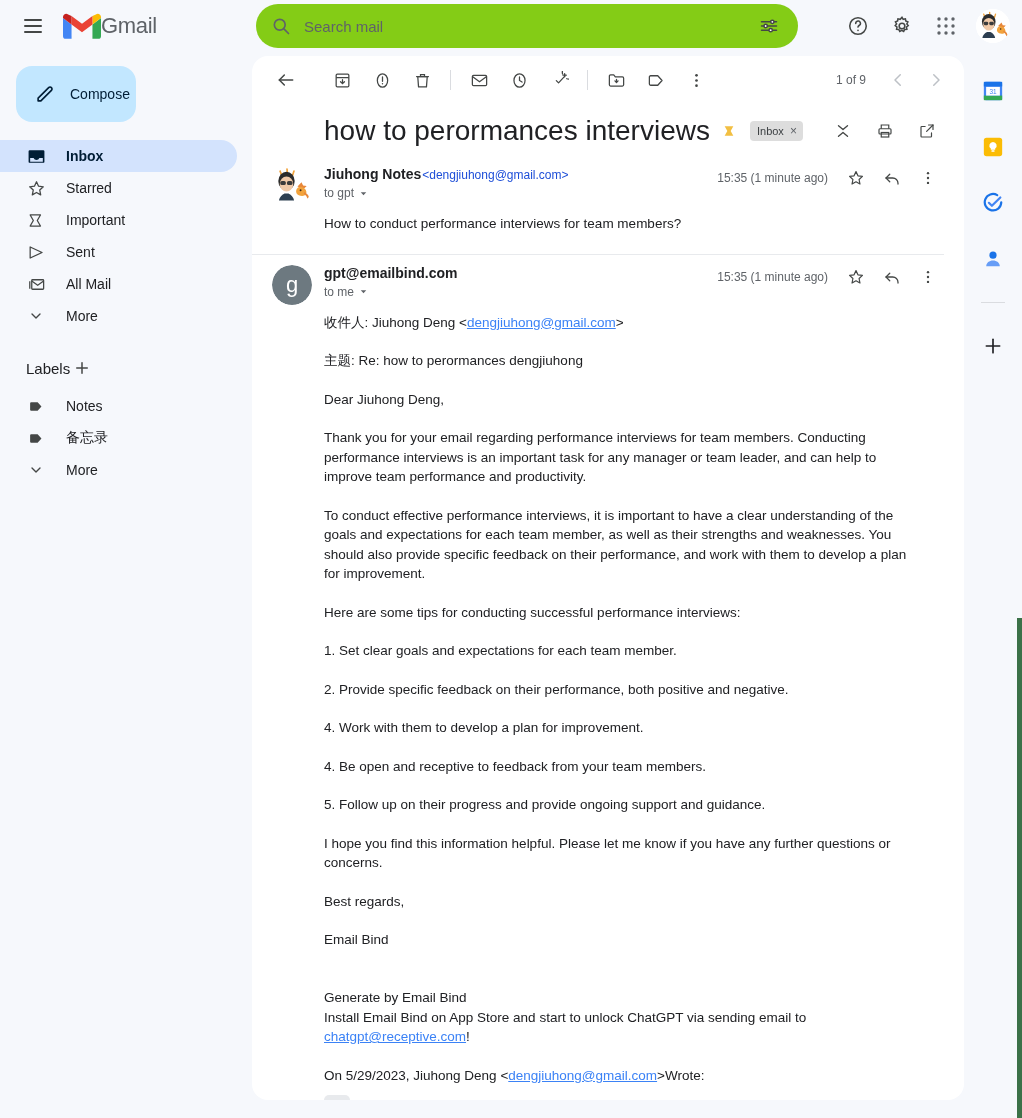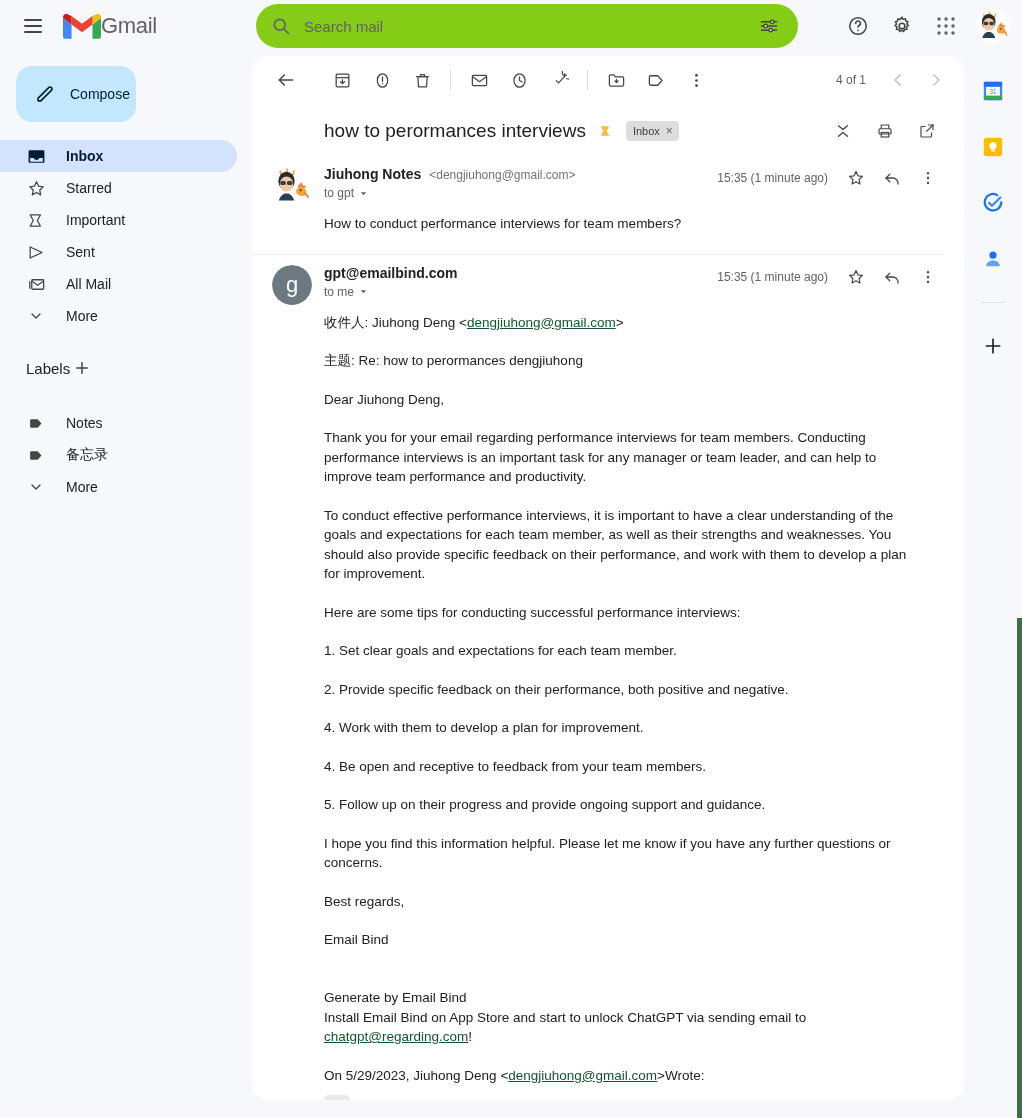--- a/index.html
+++ b/index.html
@@ -106,21 +106,21 @@
   .tb-sep { width: 1px; height: 20px; background: #dadce0; margin: 0 8px; }
   .pager { position: absolute; right: 10px; display: flex; align-items: center; gap: 2px; }
   .pager-text { font-size: 12px; color: #5f6368; margin-right: 12px; white-space: nowrap; }
   .pager-btn { width: 36px; height: 36px; display: flex; align-items: center; justify-content: center; cursor: pointer; border-radius: 50%; }
 
   
   .subject-row {
     display: flex; align-items: center; padding: 10px 20px 8px 72px;
     position: relative;
   }
-  .subject-title { font-size: 19px; color: #202124; font-weight: 400; }
+  .subject-title { font-size: 28px; color: #202124; font-weight: 400; }
   .imp-marker { margin-left: 12px; display: flex; align-items: center; }
   .label-chip {
     margin-left: 12px; background: #ddd; color: #3c4043;
     font-size: 11px; border-radius: 4px; padding: 3px 6px 3px 7px;
     display: inline-flex; align-items: center; gap: 6px; cursor: pointer;
   }
   .chip-x { font-size: 12px; color: #5f6368; cursor: pointer; }
   .subject-actions { margin-left: auto; display: flex; align-items: center; gap: 8px; }
   .subject-actions .tb-btn { width: 34px; height: 34px; }
 
@@ -134,33 +134,33 @@
   }
   .avatar-letter {
     width: 40px; height: 40px; border-radius: 50%;
     background: #6d7980; color: #fff; font-size: 22px;
     display: flex; align-items: center; justify-content: center;
     font-family: "Liberation Sans", sans-serif;
   }
   .msg-headtext { padding-left: 72px; flex: 1; }
   .sender-line { display: flex; align-items: baseline; }
   .sender-name { font-size: 14px; font-weight: 700; color: #202124; }
-  .sender-email { font-size: 12px; color: #737373; margin-left: 8px; }
+  .sender-email { font-size: 12px; color: #1d4ed8; margin-left: 1px; }
   .to-line { font-size: 12px; color: #5f6368; margin-top: 4px; display: flex; align-items: center; gap: 4px; cursor: pointer; }
   .msg-meta { display: flex; align-items: center; gap: 4px; position: absolute; right: 0; top: 6px; margin-left: 15px; }
   .msg-time { font-size: 12px; color: #5f6368; white-space: nowrap; margin-right: 8px; }
   .meta-btn { width: 32px; height: 32px; border-radius: 50%; display: flex; align-items: center; justify-content: center; cursor: pointer; }
 
   .msg-body {
     padding: 14px 20px 0 72px;
     font-size: 13.5px; line-height: 19.5px; color: #202124;
   }
   .msg-body p { margin: 0 0 19px 0; }
   .msg-body p:last-child { margin-bottom: 0; }
-  .msg-body a { color: #14532d; text-decoration: underline; }
+  .msg-body a { color: #3b82f6; text-decoration: underline; }
   .divider { height: 1px; background: #e8eaed; margin: 20px 0 0 0; }
 
   .expand-dots {
     margin: 10px 0 0 72px; background: #e8eaed; border-radius: 5px;
     width: 26px; height: 14px; display: flex; align-items: center;
     justify-content: center; gap: 2px; cursor: pointer;
   }
 
   
   .rail {
@@ -321,21 +321,21 @@
   <div class="labels-head">
     <span class="labels-title">Labels</span>
     <span class="plus-btn">
       <svg width="18" height="18" viewBox="0 0 24 24" stroke="#444746" stroke-width="2" stroke-linecap="round">
         <line x1="12" y1="5" x2="12" y2="19"></line>
           <line x1="5" y1="12" x2="19" y2="12"></line>
       </svg>
     </span>
   </div>
 
-  <div class="nav" style="margin-top:19px">
+  <div class="nav" style="margin-top:2px">
     <div class="nav-item">
       <span class="nav-icon">
         <svg width="17" height="17" viewBox="0 0 24 24" fill="#444746">
           <path d="M3 7.5A1.5 1.5 0 014.5 6h9.1l5.4 6-5.4 6H4.5A1.5 1.5 0 013 16.5z"></path>
         </svg>
       </span>
       <span class="nav-label">Notes</span>
     </div>
     <div class="nav-item">
       <span class="nav-icon">
@@ -420,21 +420,21 @@
     </div>
     <div class="tb-btn">
       <svg width="19" height="19" viewBox="0 0 24 24" fill="#444746">
         <circle cx="12" cy="5.5" r="1.7"></circle>
           <circle cx="12" cy="12" r="1.7"></circle>
           <circle cx="12" cy="18.5" r="1.7"></circle>
       </svg>
     </div>
 
     <div class="pager">
-      <span class="pager-text">4 of 1</span>
+      <span class="pager-text">1 of 9</span>
       <div class="pager-btn">
         <svg width="18" height="18" viewBox="0 0 24 24" fill="none" stroke="#bdc1c6" stroke-width="2" stroke-linecap="round" stroke-linejoin="round">
           <polyline points="15,5 8,12 15,19"></polyline>
         </svg>
       </div>
       <div class="pager-btn">
         <svg width="18" height="18" viewBox="0 0 24 24" fill="none" stroke="#bdc1c6" stroke-width="2" stroke-linecap="round" stroke-linejoin="round">
           <polyline points="9,5 16,12 9,19"></polyline>
         </svg>
       </div>
@@ -583,21 +583,21 @@
       <p>1. Set clear goals and expectations for each team member.</p>
       <p>2. Provide specific feedback on their performance, both positive and negative.</p>
       <p>4. Work with them to develop a plan for improvement.</p>
       <p>4. Be open and receptive to feedback from your team members.</p>
       <p>5. Follow up on their progress and provide ongoing support and guidance.</p>
       <p>I hope you find this information helpful. Please let me know if you have any further questions or concerns.</p>
       <p>Best regards,</p>
       <p>Email Bind</p>
       <p style="white-space:pre-line">
         <span>Generate by Email Bind
-Install Email Bind on App Store and start to unlock ChatGPT via sending email to </span><a href="#">chatgpt@regarding.com</a><span>!</span>
+Install Email Bind on App Store and start to unlock ChatGPT via sending email to </span><a href="#">chatgpt@receptive.com</a><span>!</span>
       </p>
       <p>
         <span>On 5/29/2023, Jiuhong Deng &lt;</span><a href="#">dengjiuhong@gmail.com</a><span>&gt;Wrote:</span>
       </p>
     </div>
 
     <div class="expand-dots">
       
     </div>
   </div>

